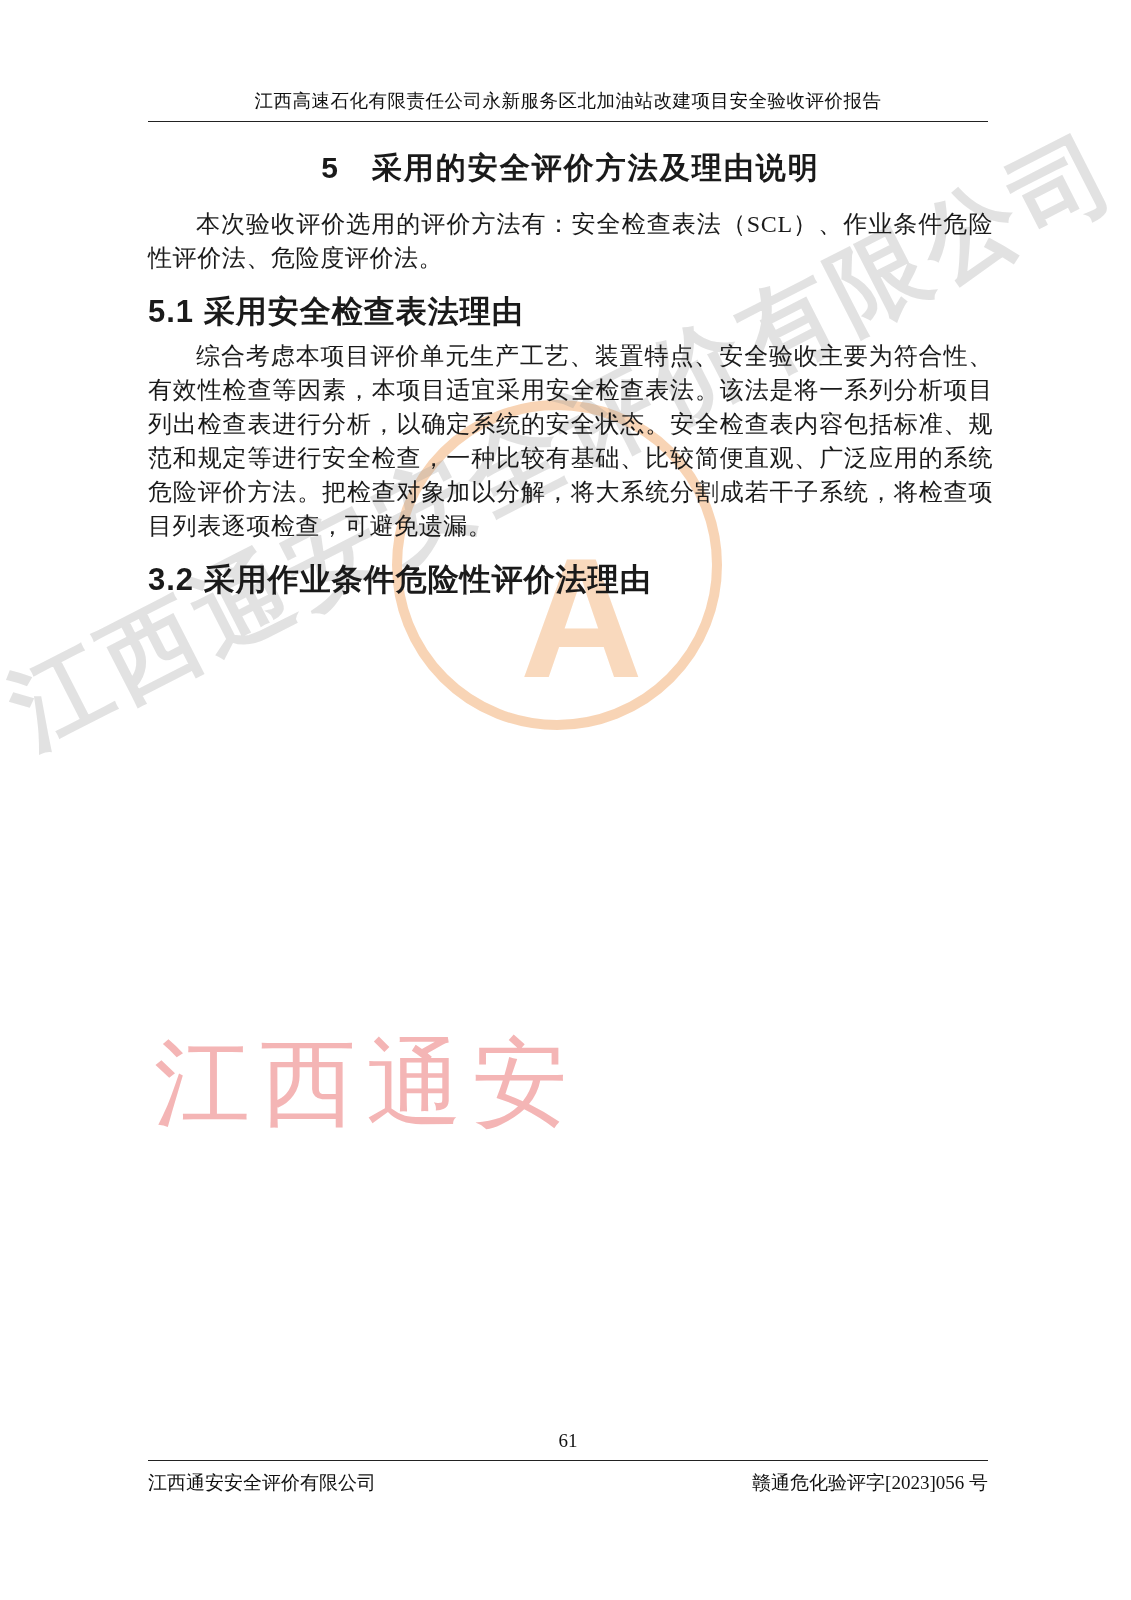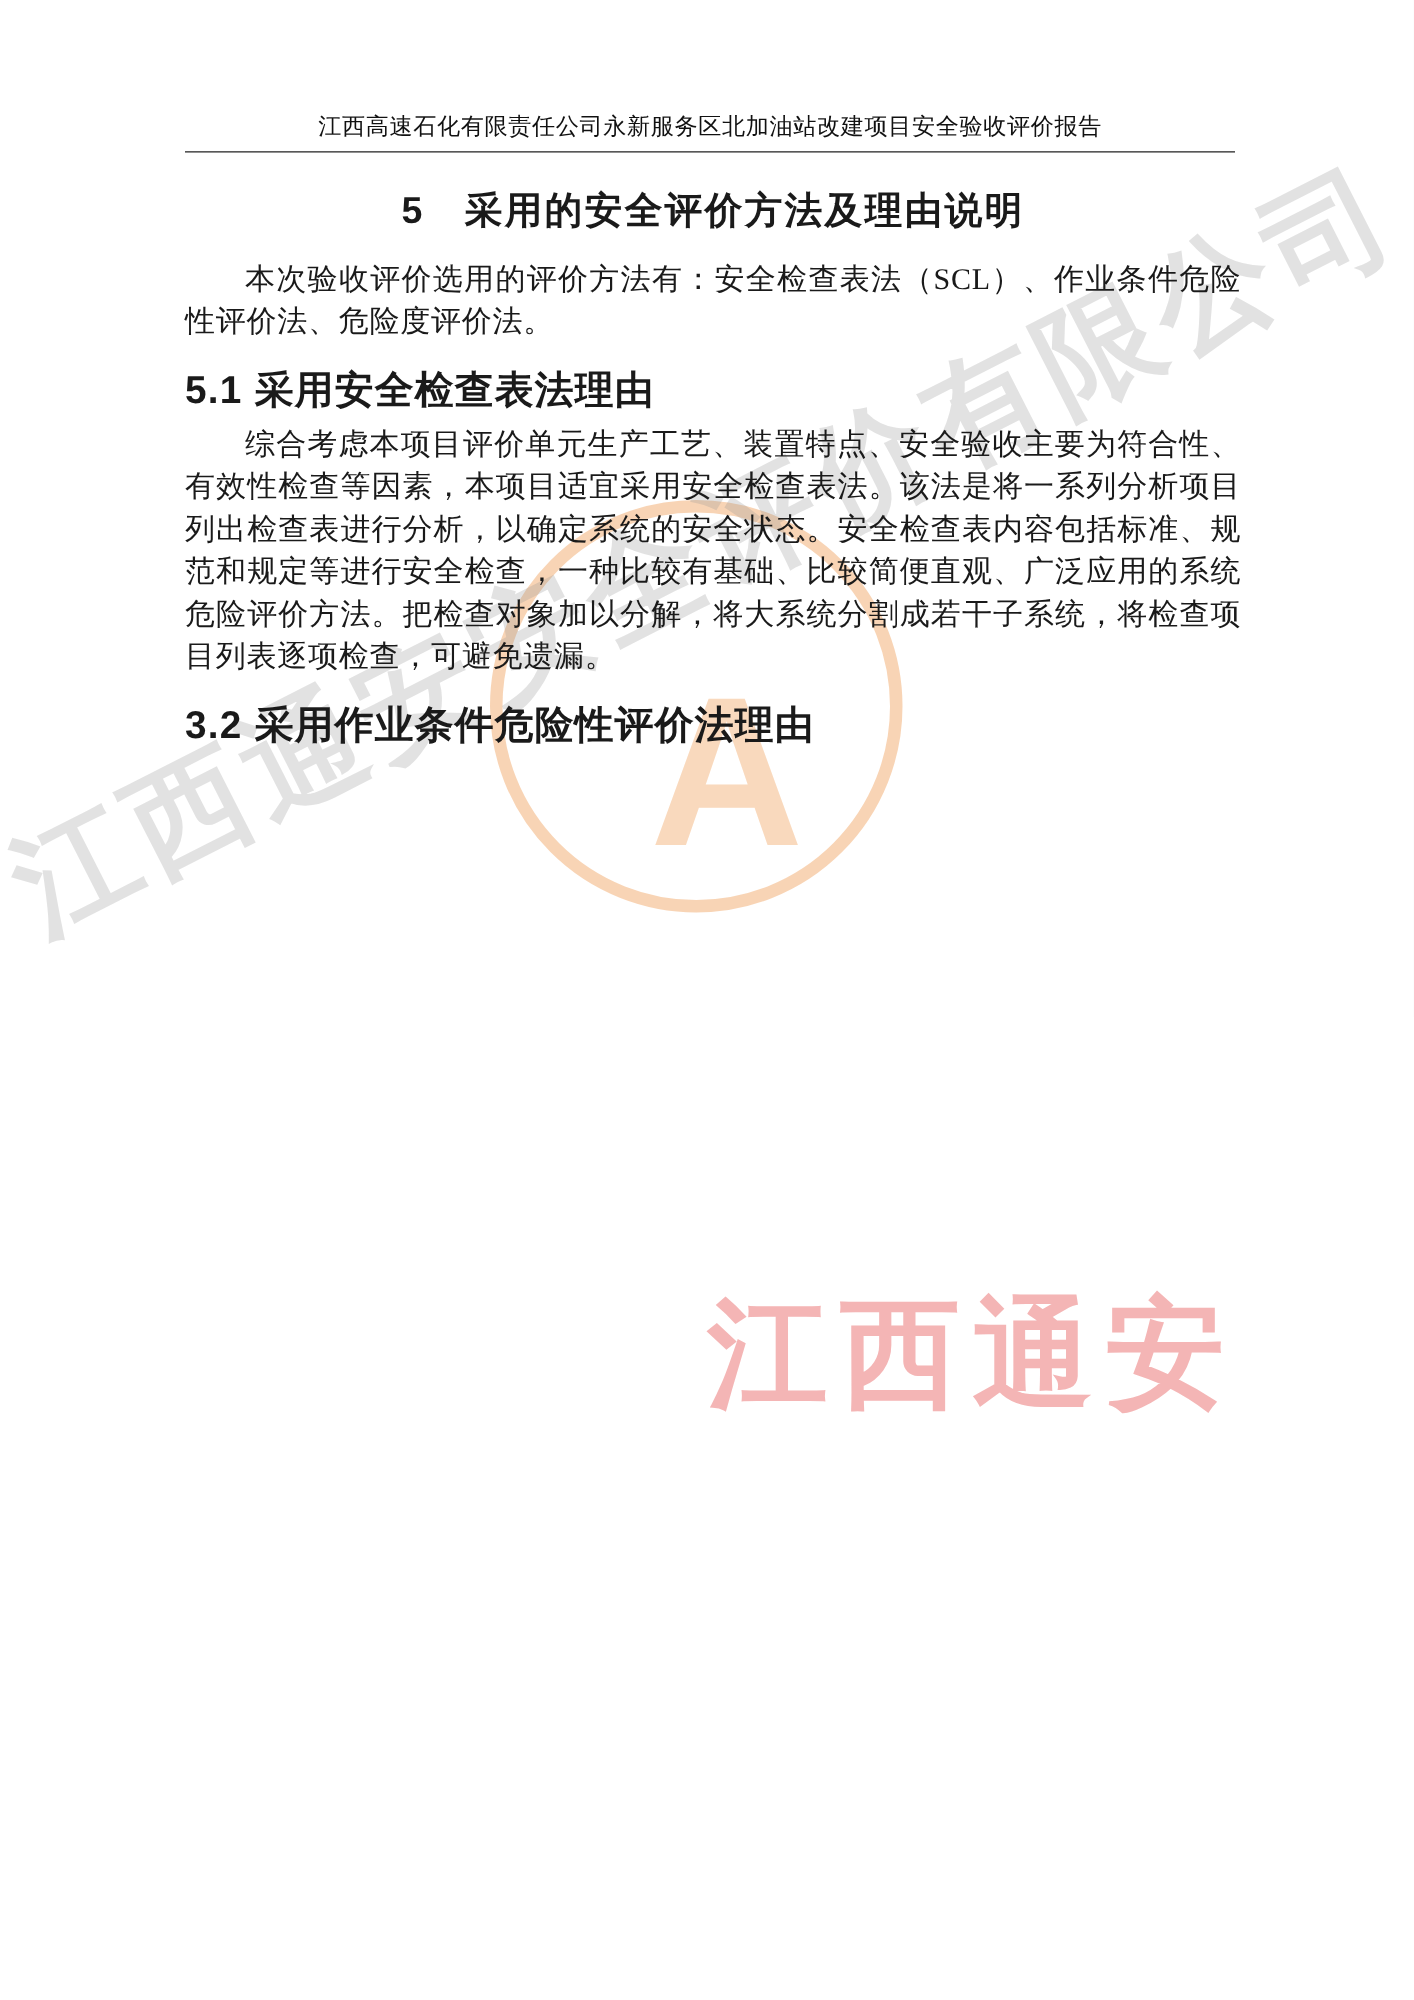--- a/index.html
+++ b/index.html
@@ -49,26 +49,26 @@
     color: rgba(150, 150, 150, 0.28);
     font-size: 96px;
     font-weight: bold;
     letter-spacing: 6px;
     font-family: "Liberation Serif", serif;
     white-space: nowrap;
     line-height: 1.0;
   }
   .wm-big {
     position: absolute;
-    left: 170px;
+    left: 154px;
     top: 1020px;
     width: 820px;
-    text-align: right;
+    text-align: left;
     font-size: 96px;
-    font-weight: bold;
+    font-weight: normal;
     letter-spacing: 10px;
     color: rgba(228, 70, 70, 0.40);
     font-family: "Liberation Serif", serif;
     white-space: nowrap;
   }
   .wm-a {
     position: absolute;
     left: 520px;
     top: 520px;
     font-size: 170px;
@@ -177,14 +177,22 @@
     <p class="para">本次验收评价选用的评价方法有：安全检查表法（SCL）、作业条件危险性评价法、危险度评价法。</p>
 
     <h2 class="sub-title">5.1 采用安全检查表法理由</h2>
     <p class="para">综合考虑本项目评价单元生产工艺、装置特点、安全验收主要为符合性、有效性检查等因素，本项目适宜采用安全检查表法。该法是将一系列分析项目列出检查表进行分析，以确定系统的安全状态。安全检查表内容包括标准、规范和规定等进行安全检查，一种比较有基础、比较简便直观、广泛应用的系统危险评价方法。把检查对象加以分解，将大系统分割成若干子系统，将检查项目列表逐项检查，可避免遗漏。</p>
 
     <h2 class="sub-title">3.2 采用作业条件危险性评价法理由</h2>
 
 
   </div>
 
+  <div class="footer">
+    <div class="page-num">61</div>
+    <div class="footer-rule"></div>
+    <div class="footer-row">
+      <span>江西通安安全评价有限公司</span>
+      <span>赣通危化验评字[2023]056 号</span>
+    </div>
+  </div>
 
 </div>
 
 </body></html>

